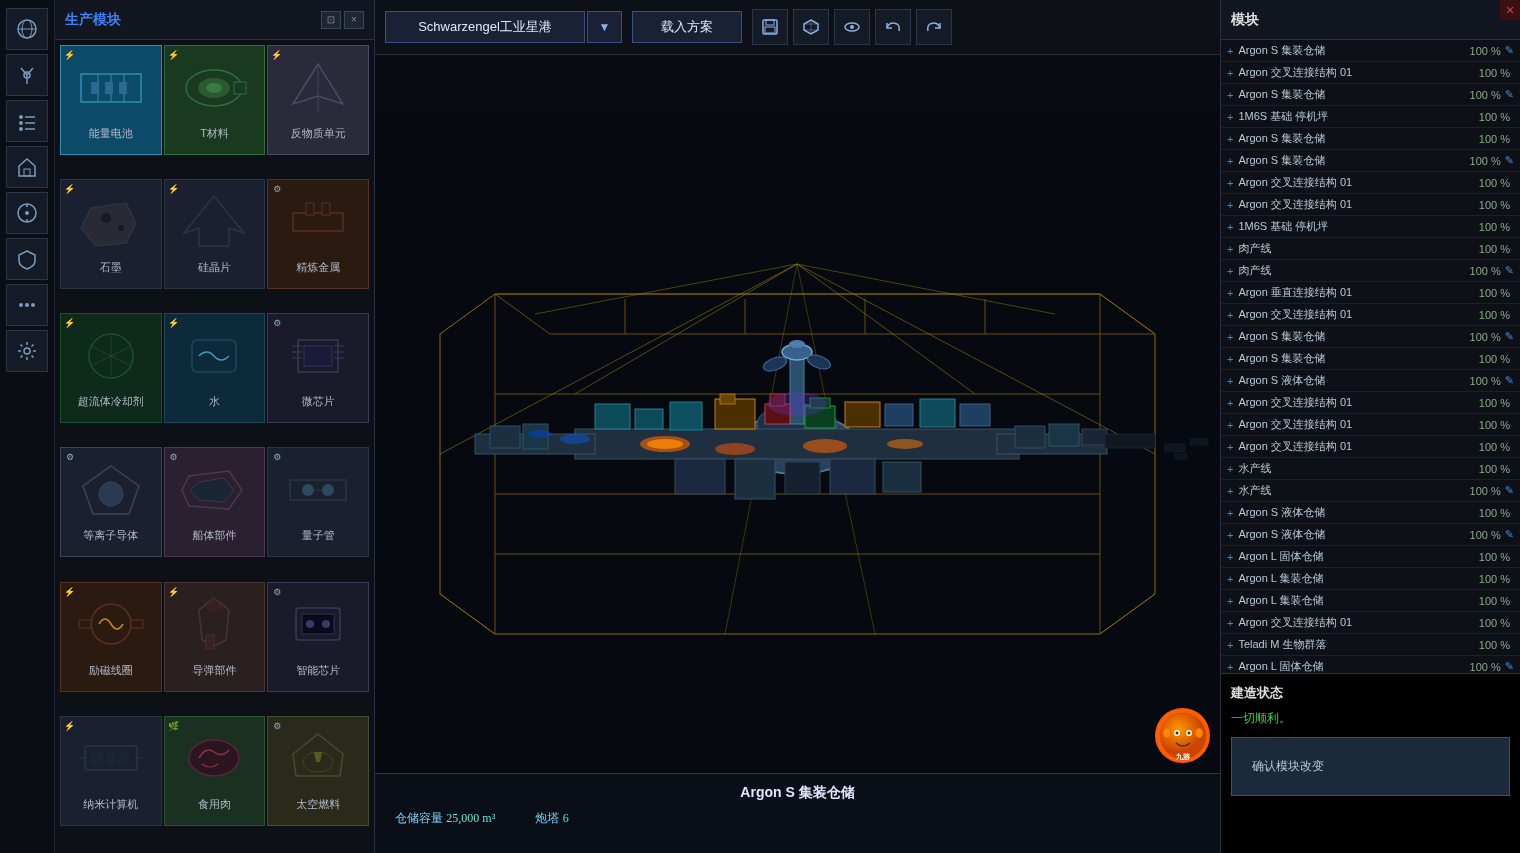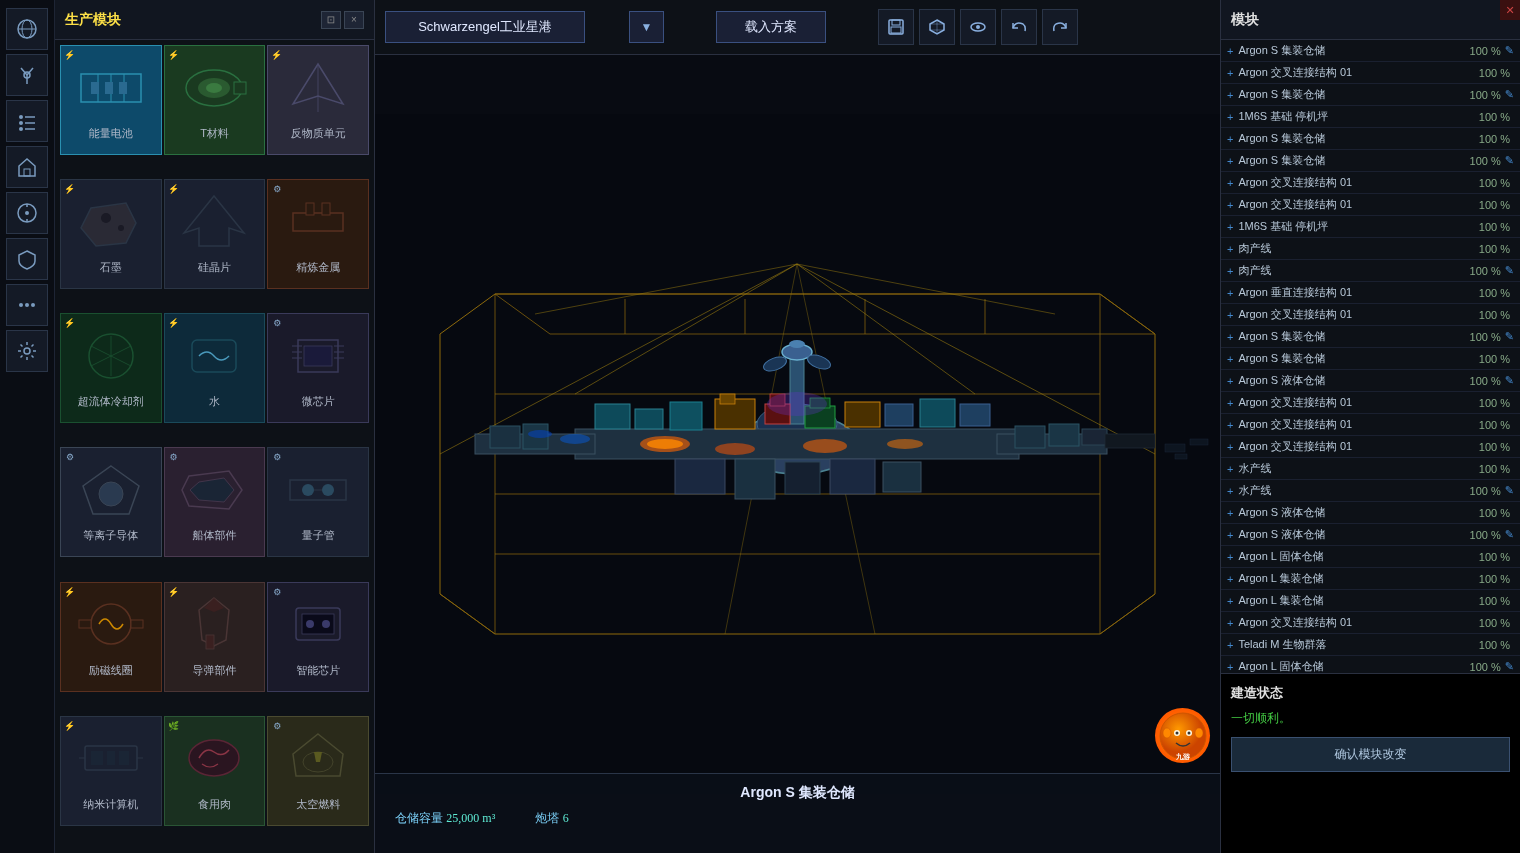--- a/index.html
+++ b/index.html
@@ -57,21 +57,21 @@
       background: #111620;
       padding: 8px 10px;
       display: flex;
       align-items: center;
       justify-content: space-between;
       border-bottom: 1px solid #2a3040;
       height: 40px;
     }
 
     #modules-title {
-      color: #fde047;
+      color: #3b82f6;
       font-size: 14px;
       font-weight: bold;
     }
 
     .module-controls {
       display: flex;
       gap: 3px;
     }
 
     .mod-ctrl-btn {
@@ -150,21 +150,20 @@
     #top-toolbar {
       position: absolute;
       top: 0; left: 375px;
       width: calc(1520px - 375px - 300px);
       height: 55px;
       background: #0d1117;
       border-bottom: 1px solid #2a3040;
       display: flex;
       align-items: center;
       z-index: 5;
-      gap: 42px;
     }
 
     #station-name-area {
       background: #1a2035;
       border: 1px solid #3a5080;
       padding: 6px 20px;
       color: #e0e8ff;
       font-size: 13px;
       min-width: 200px;
       text-align: center;
@@ -299,26 +298,26 @@
 
     #status-text {
       color: #44cc44;
       font-size: 12px;
       margin-bottom: 10px;
     }
 
     #confirm-btn {
       background: #1a2a3a;
       border: 1px solid #3a5070;
-      padding: 8px 20px;
+      padding: 20px 20px;
       color: #b0c8e0;
       font-size: 12px;
       cursor: pointer;
       width: 100%;
-      text-align: center;
+      text-align: left;
     }
 
     
     #main-viewport {
       position: absolute;
       top: 55px; left: 375px;
       width: calc(1520px - 375px - 300px);
       height: calc(853px - 55px);
       background: #080b12;
       overflow: hidden;

